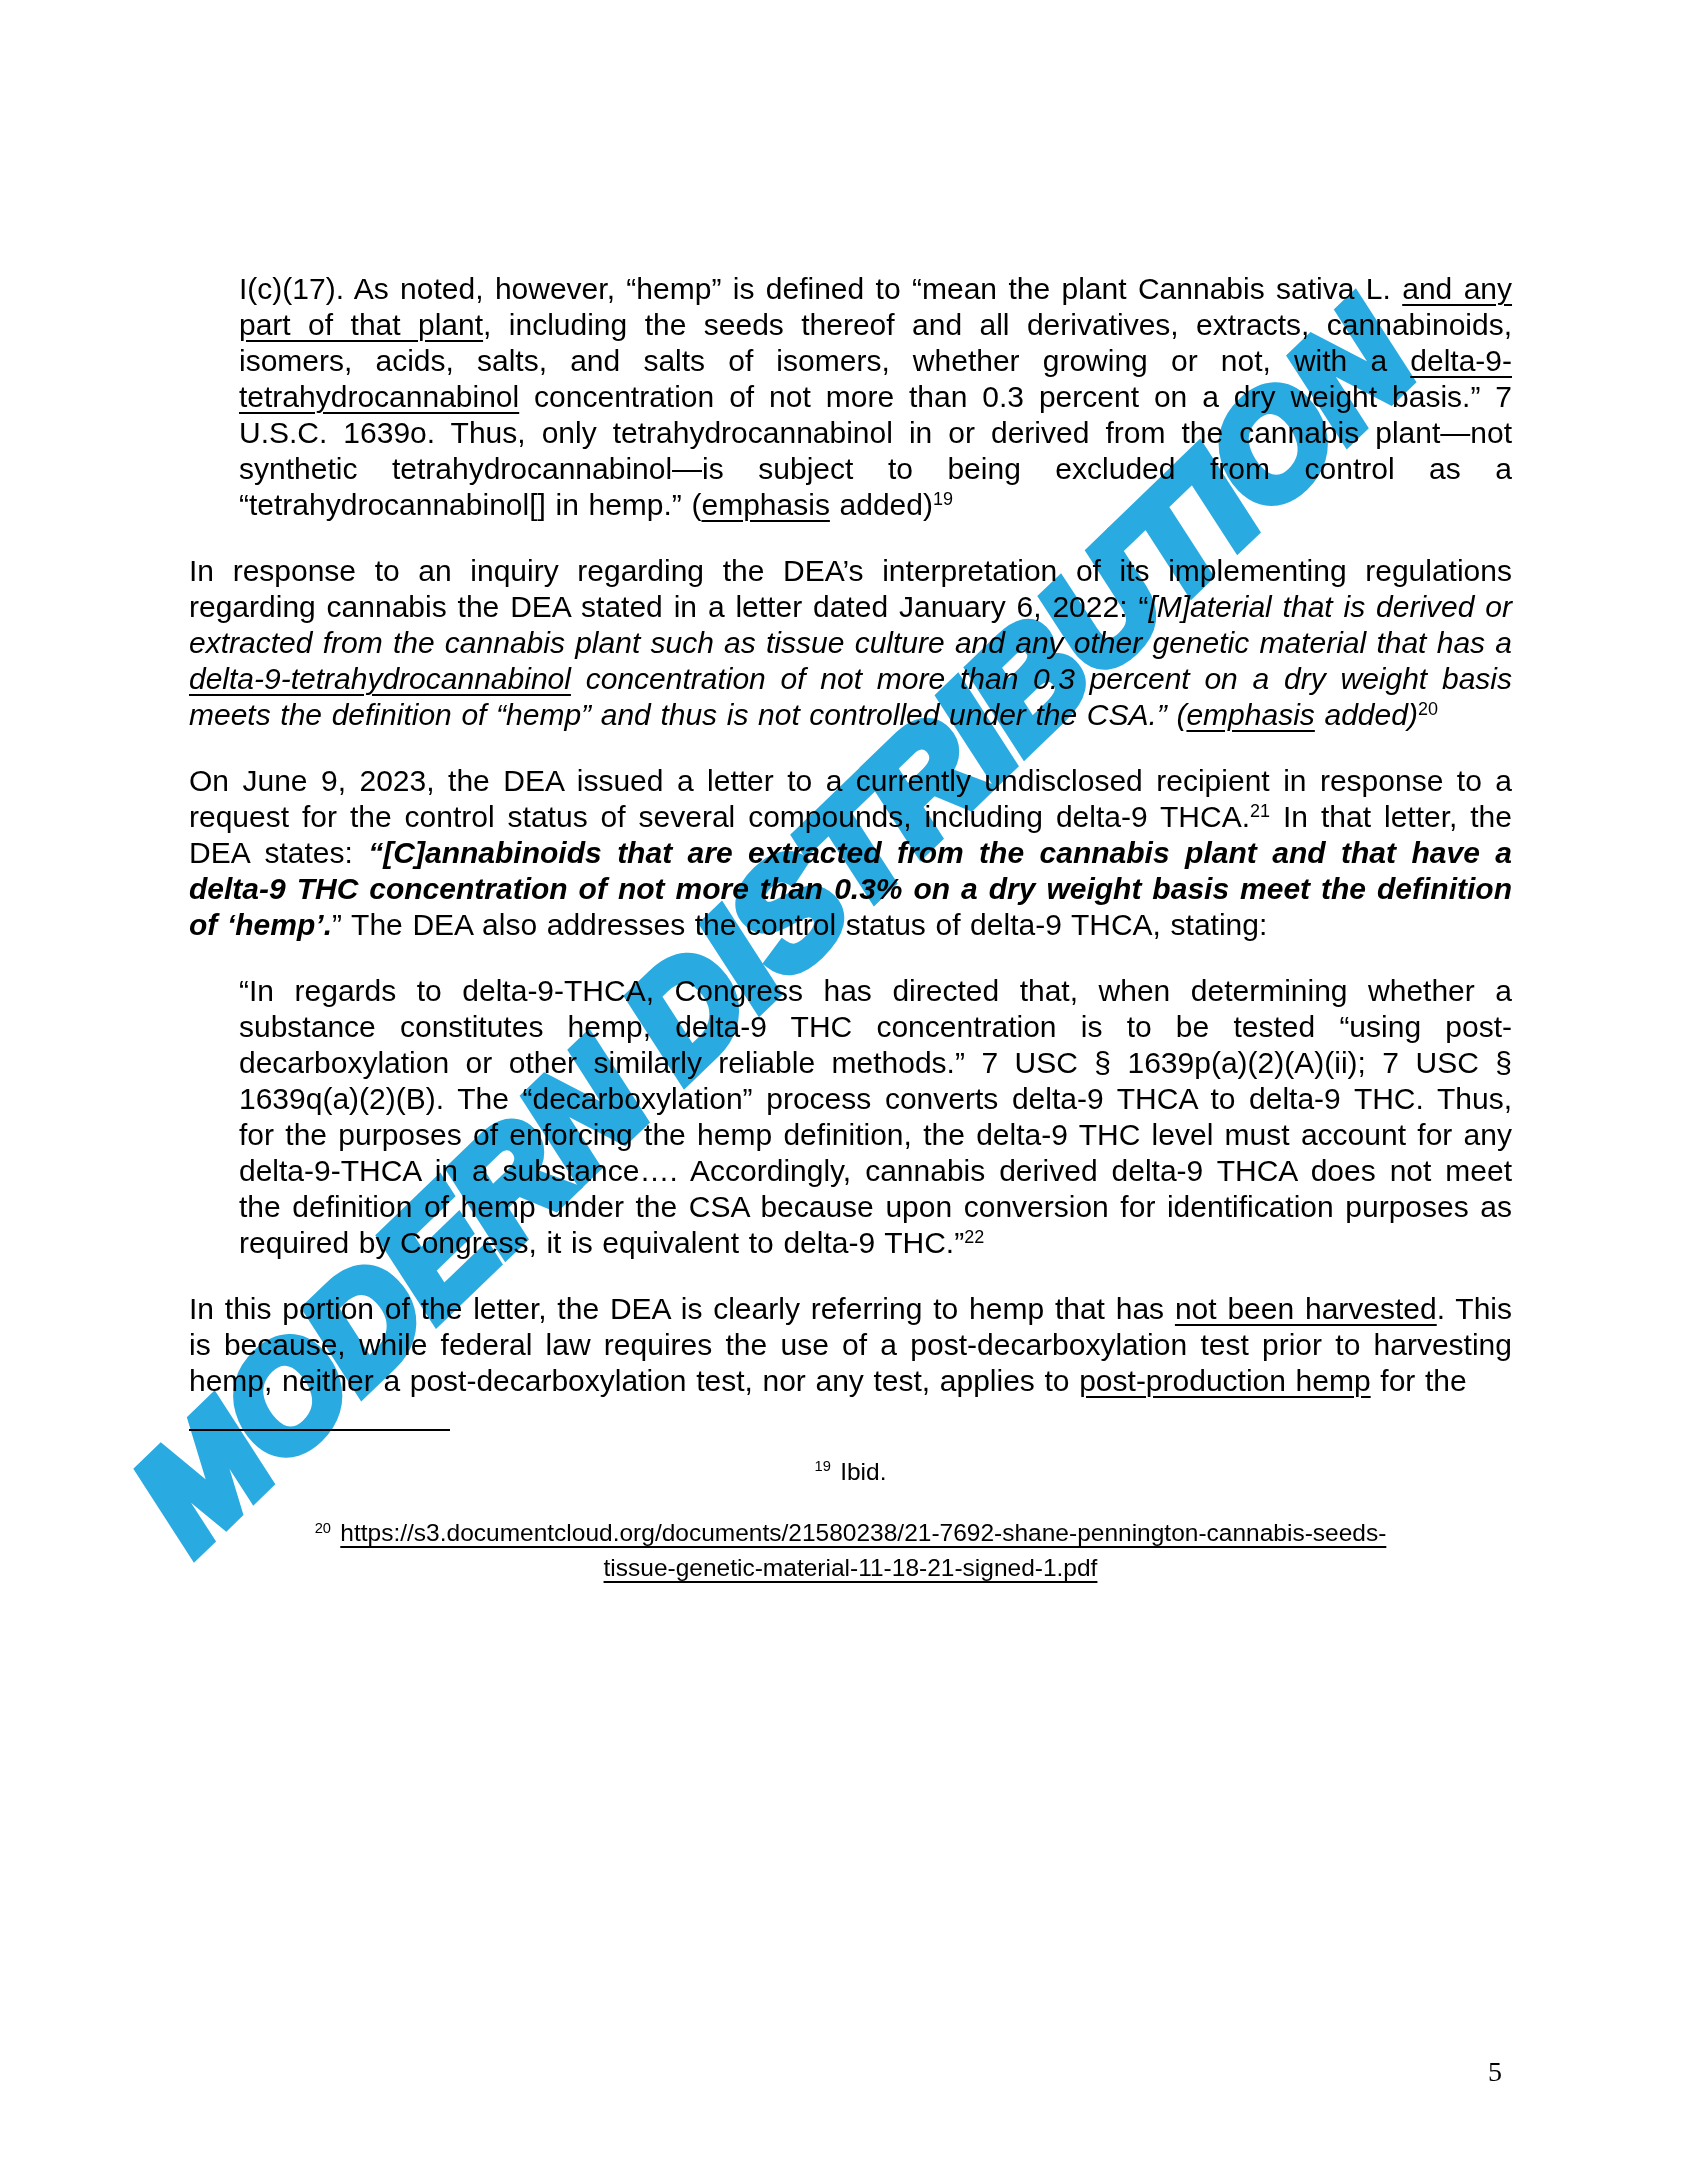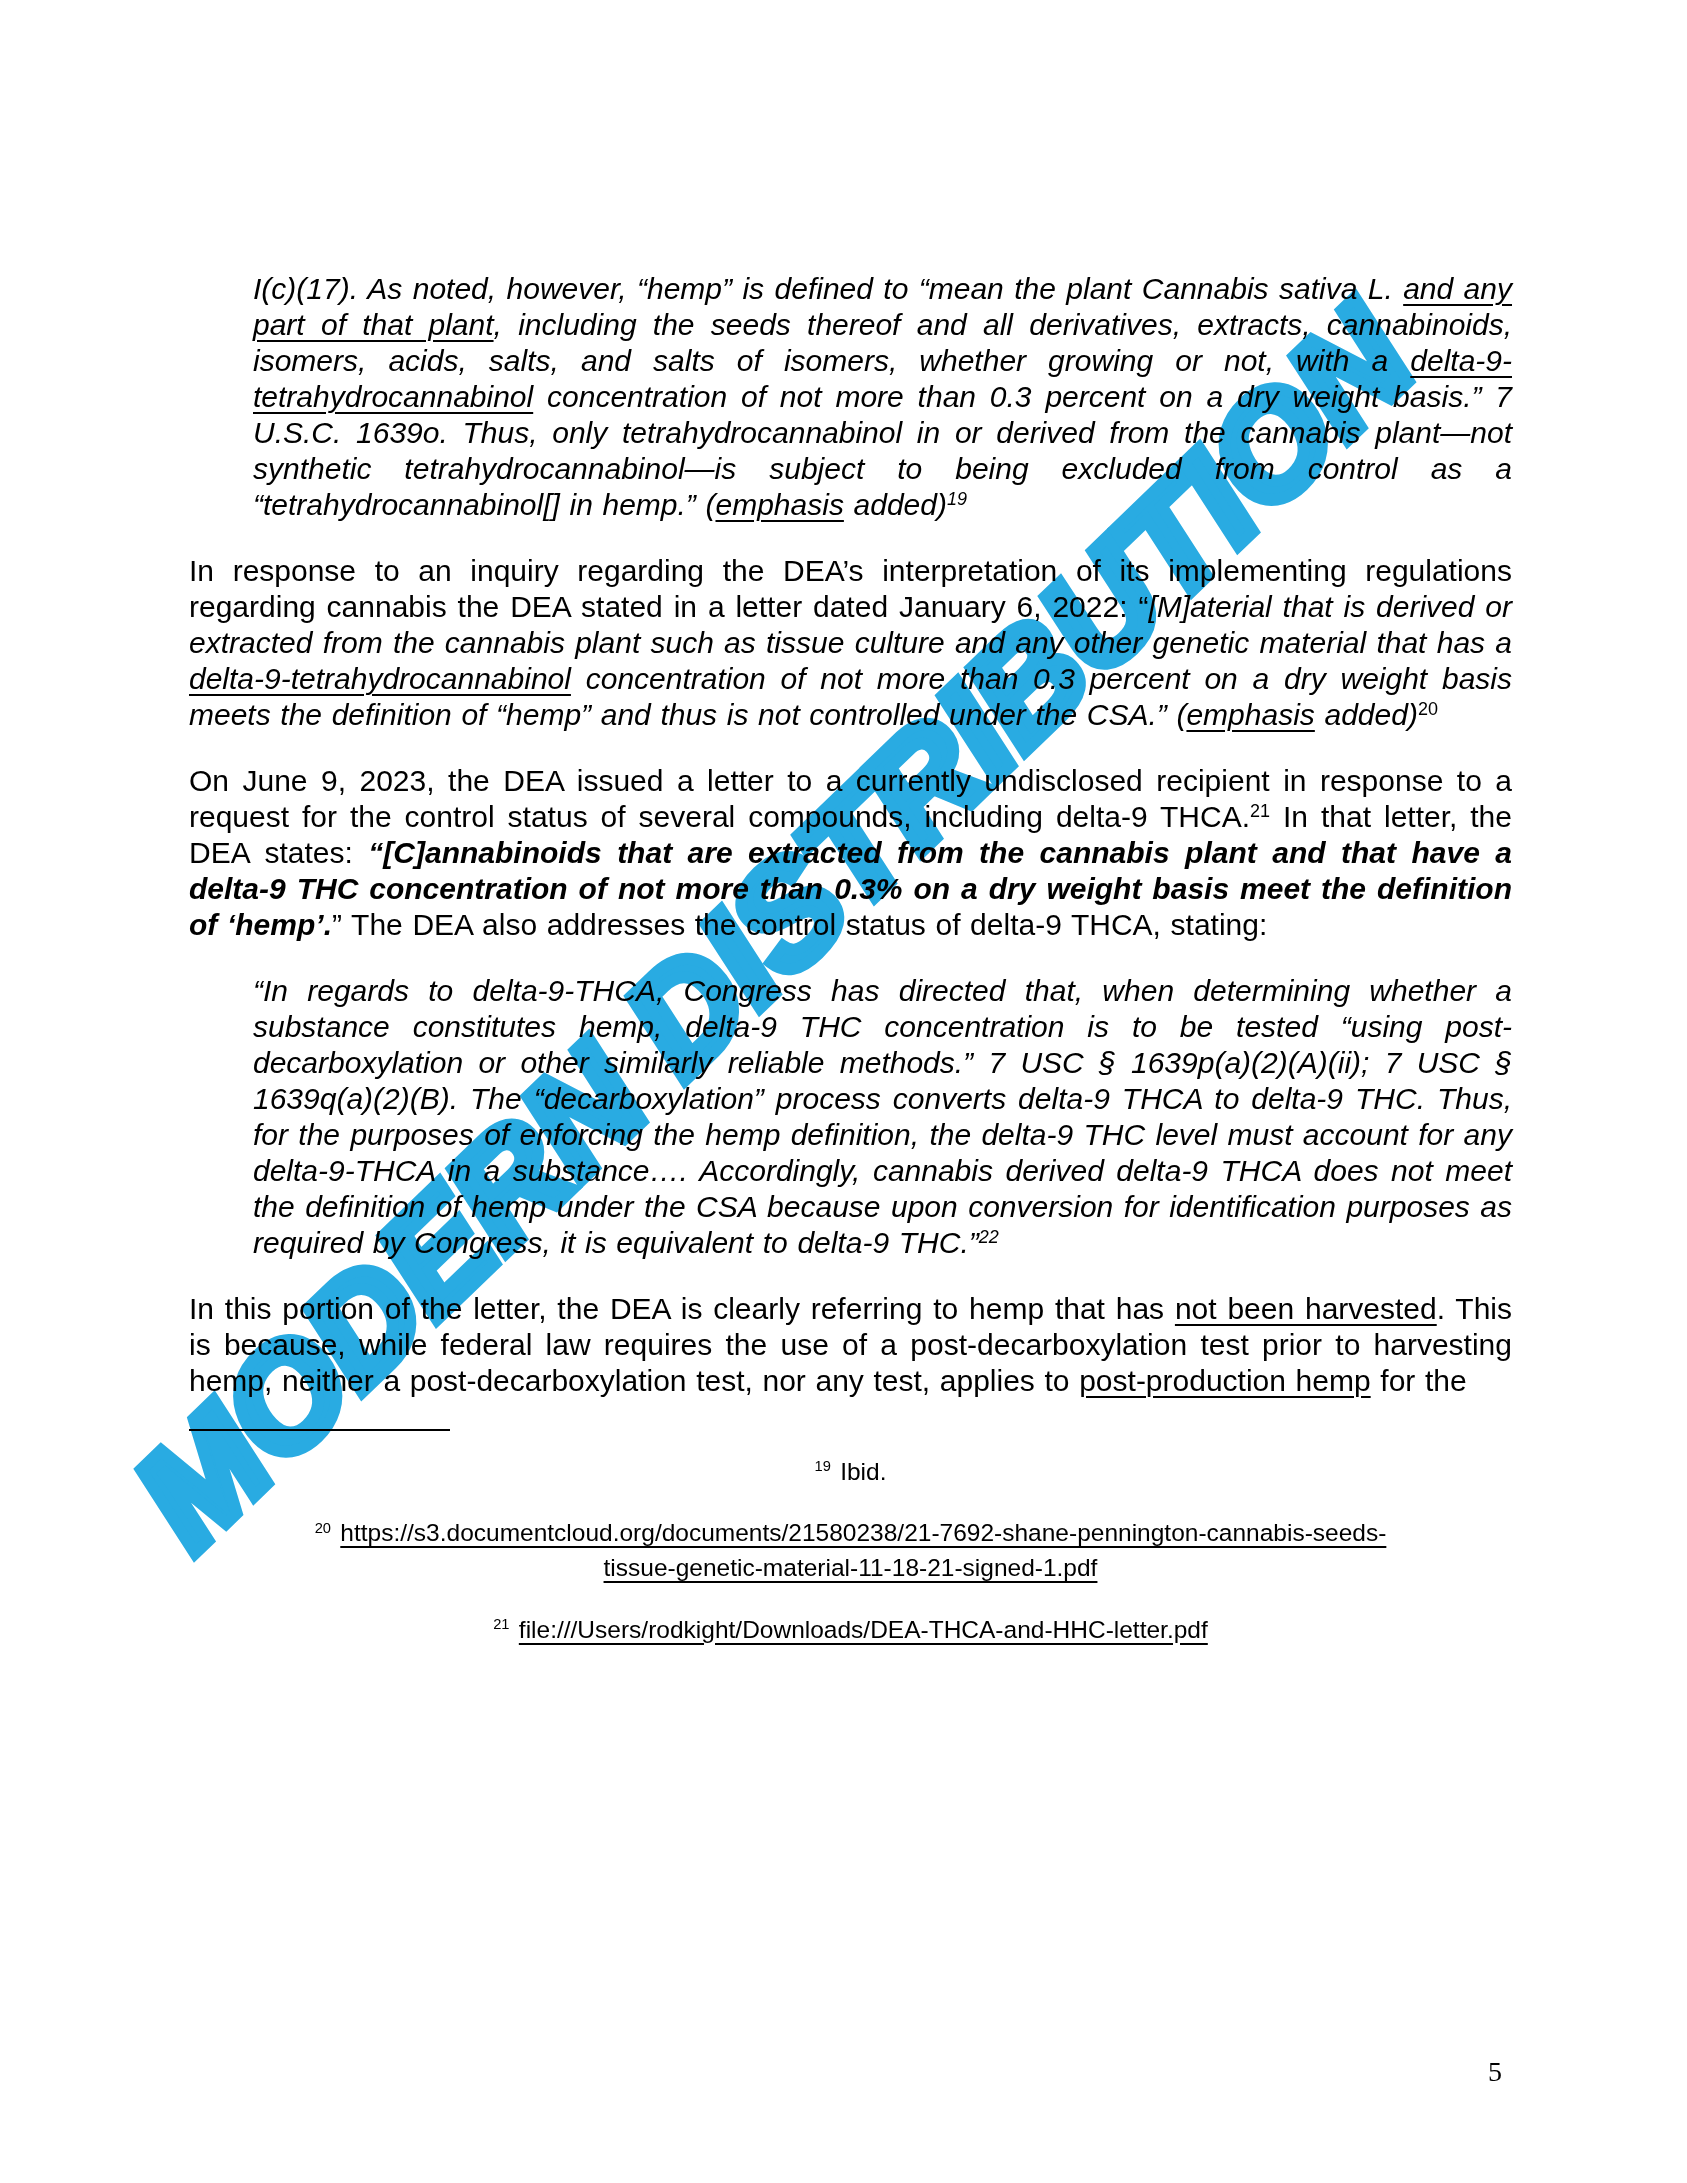--- a/index.html
+++ b/index.html
@@ -7,21 +7,21 @@
     position:relative; width:1687px; height:2183px;
     background:#ffffff; overflow:hidden;
     font-family:"Liberation Sans", sans-serif;
     font-size:30px; line-height:36px; color:#000;
   }
   .watermark-layer { position:absolute; left:0; top:0; width:1687px; height:2183px; z-index:0; }
   .content {
     position:absolute; left:189px; top:271px; width:1323px; z-index:1;
   }
   .block { text-align:justify; margin:0 0 30px 0; word-spacing:1.3px; }
-  .bq { margin-left:64px; font-style:italic; }
+  .bq { margin-left:50px; }
   .heading { font-style:italic; text-indent:97px; }
   .content u, .content .u-seg { text-decoration:underline; text-underline-offset:4.6px; text-decoration-thickness:2px; }
   .sup { font-size:60%; position:relative; top:-0.55em; line-height:0; }
   .fn-sep { width:261px; height:0; border-top:2.6px solid #000; margin:17px 0 22.5px 0; }
   .footnote { font-size:24.5px; line-height:35px; margin:0 0 26.5px 0; text-align:center; word-spacing:normal; }
   .footnote .fn-num { margin-right:9.3px; }
   .page-num {
     position:absolute; left:1456px; top:2054px; width:46px; text-align:right;
     font-family:"Liberation Serif", serif; font-size:28px; z-index:1;
   }
@@ -45,21 +45,18 @@
     <div class="block para"><span>In this portion of the letter, the DEA is clearly referring to hemp that has </span><span class="u-seg">not been harvested</span><span>. This is because, while federal law requires the use of a post-decarboxylation test prior to harvesting hemp, neither a post-decarboxylation test, nor any test, applies to </span><span class="u-seg">post-production hemp</span><span> for the</span></div>
 
     <div class="fn-sep"></div>
 
     <div class="footnote">
       <span class="sup fn-num">19</span><span><span>Ibid.</span></span>
     </div>
     <div class="footnote">
       <span class="sup fn-num">20</span><span><span class="u-seg">https://s3.documentcloud.org/documents/21580238/21-7692-shane-pennington-cannabis-seeds-</span><br><span class="u-seg">tissue-genetic-material-11-18-21-signed-1.pdf</span></span>
     </div>
-    <div class="footnote">
-      <span class="sup fn-num">21</span><span><span class="u-seg">file:///Users/rodkight/Downloads/DEA-THCA-and-HHC-letter.pdf</span></span>
-    </div>
   </div>
 
   <div class="page-num">5</div>
 
 </div>
 
 
 </body></html>

